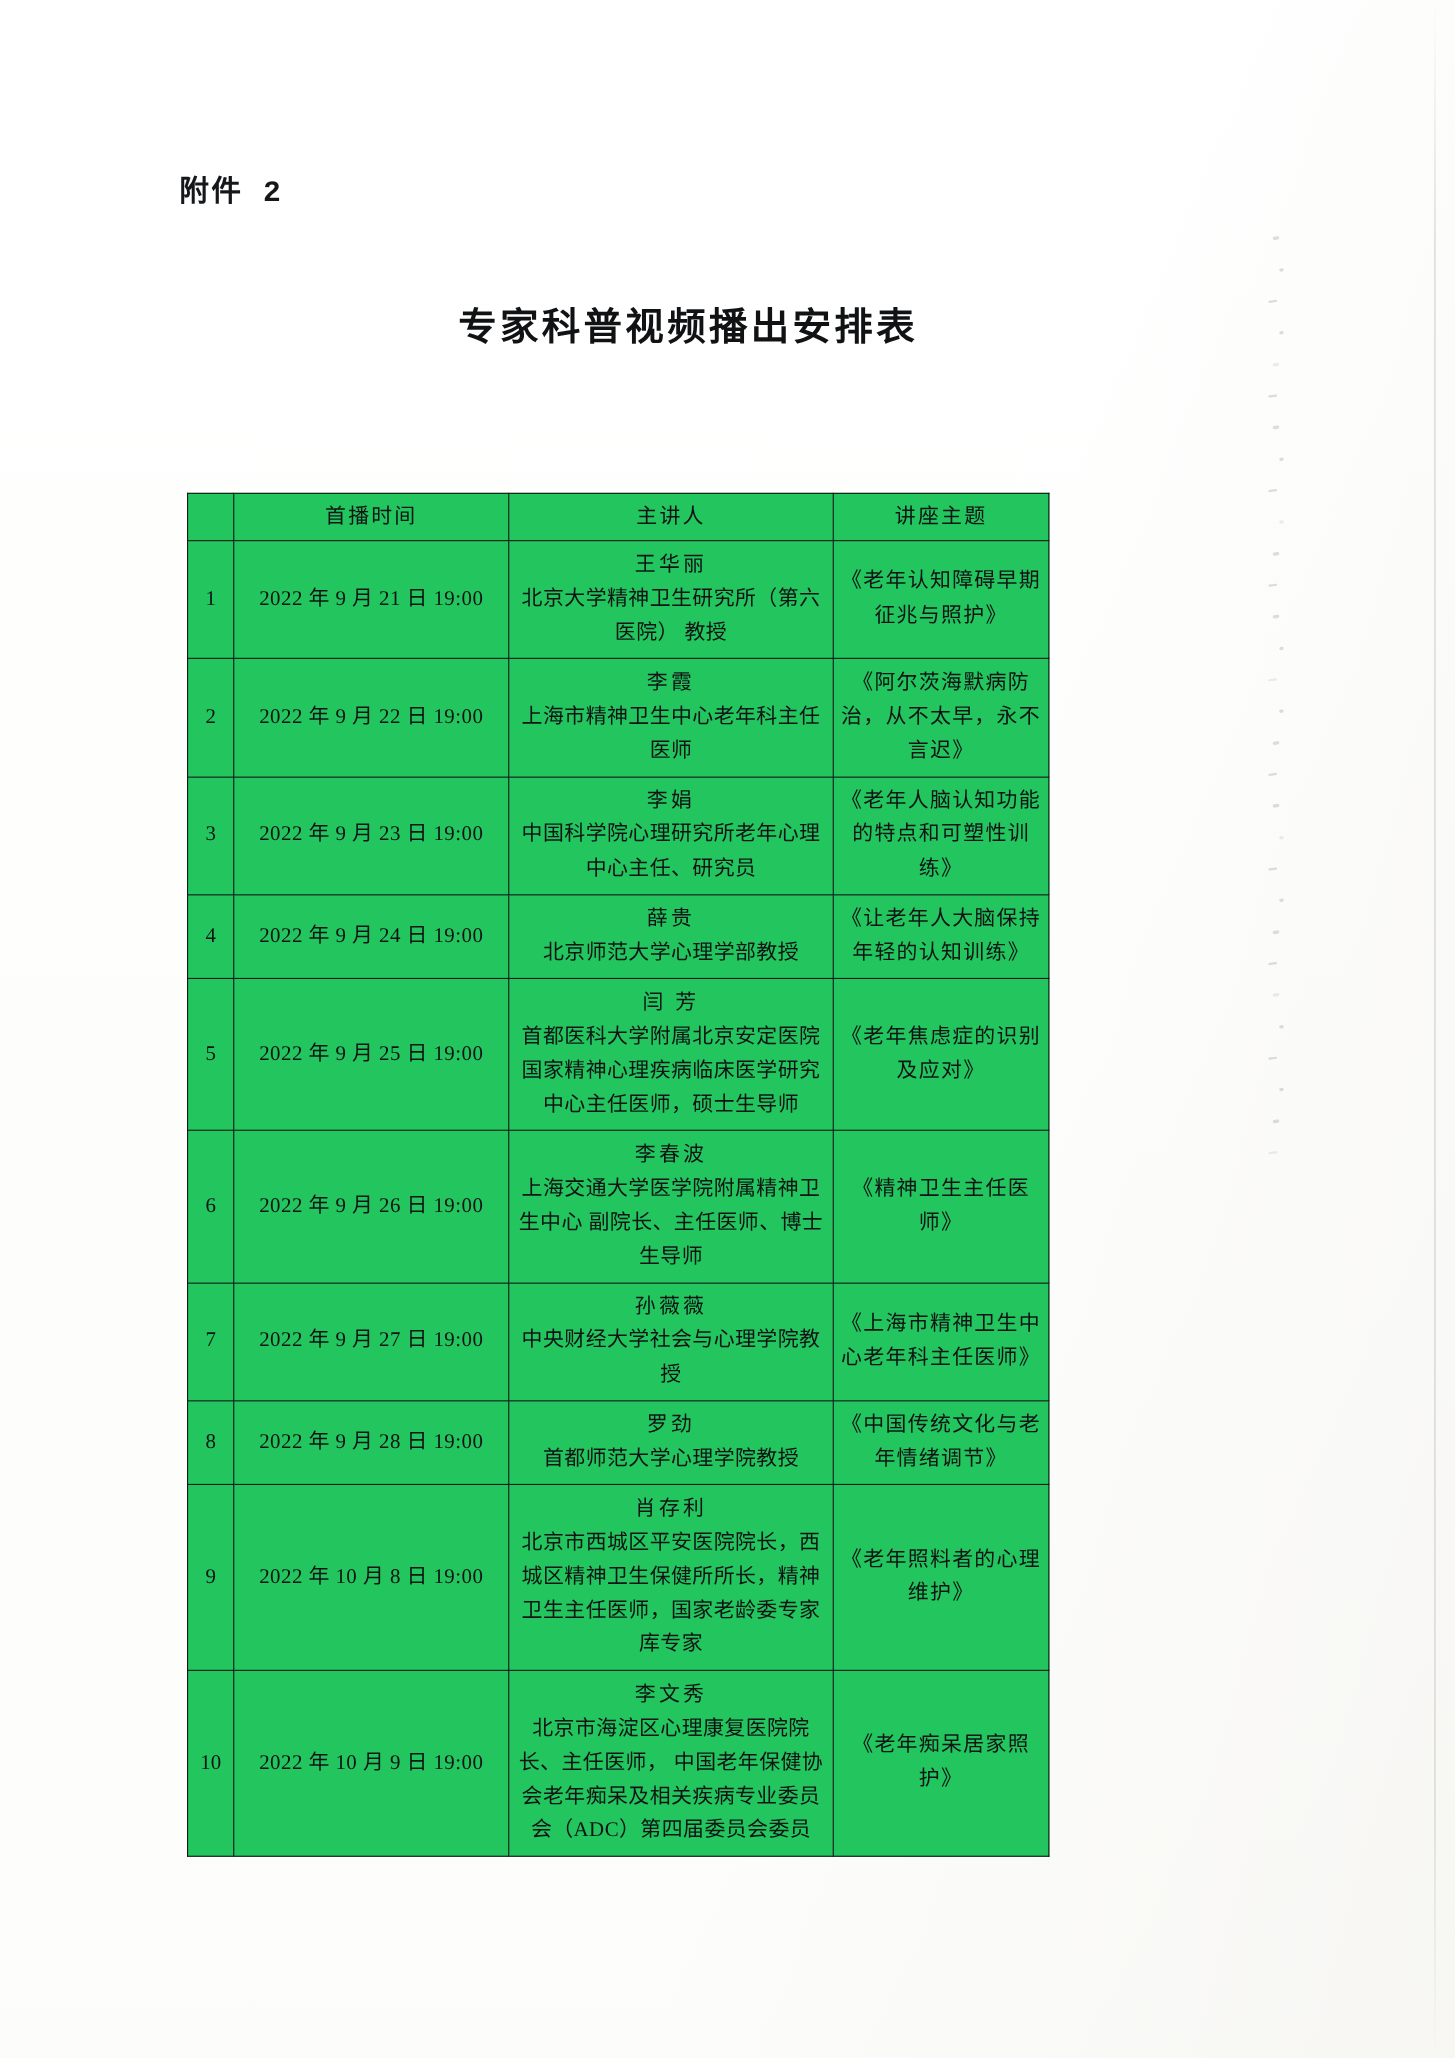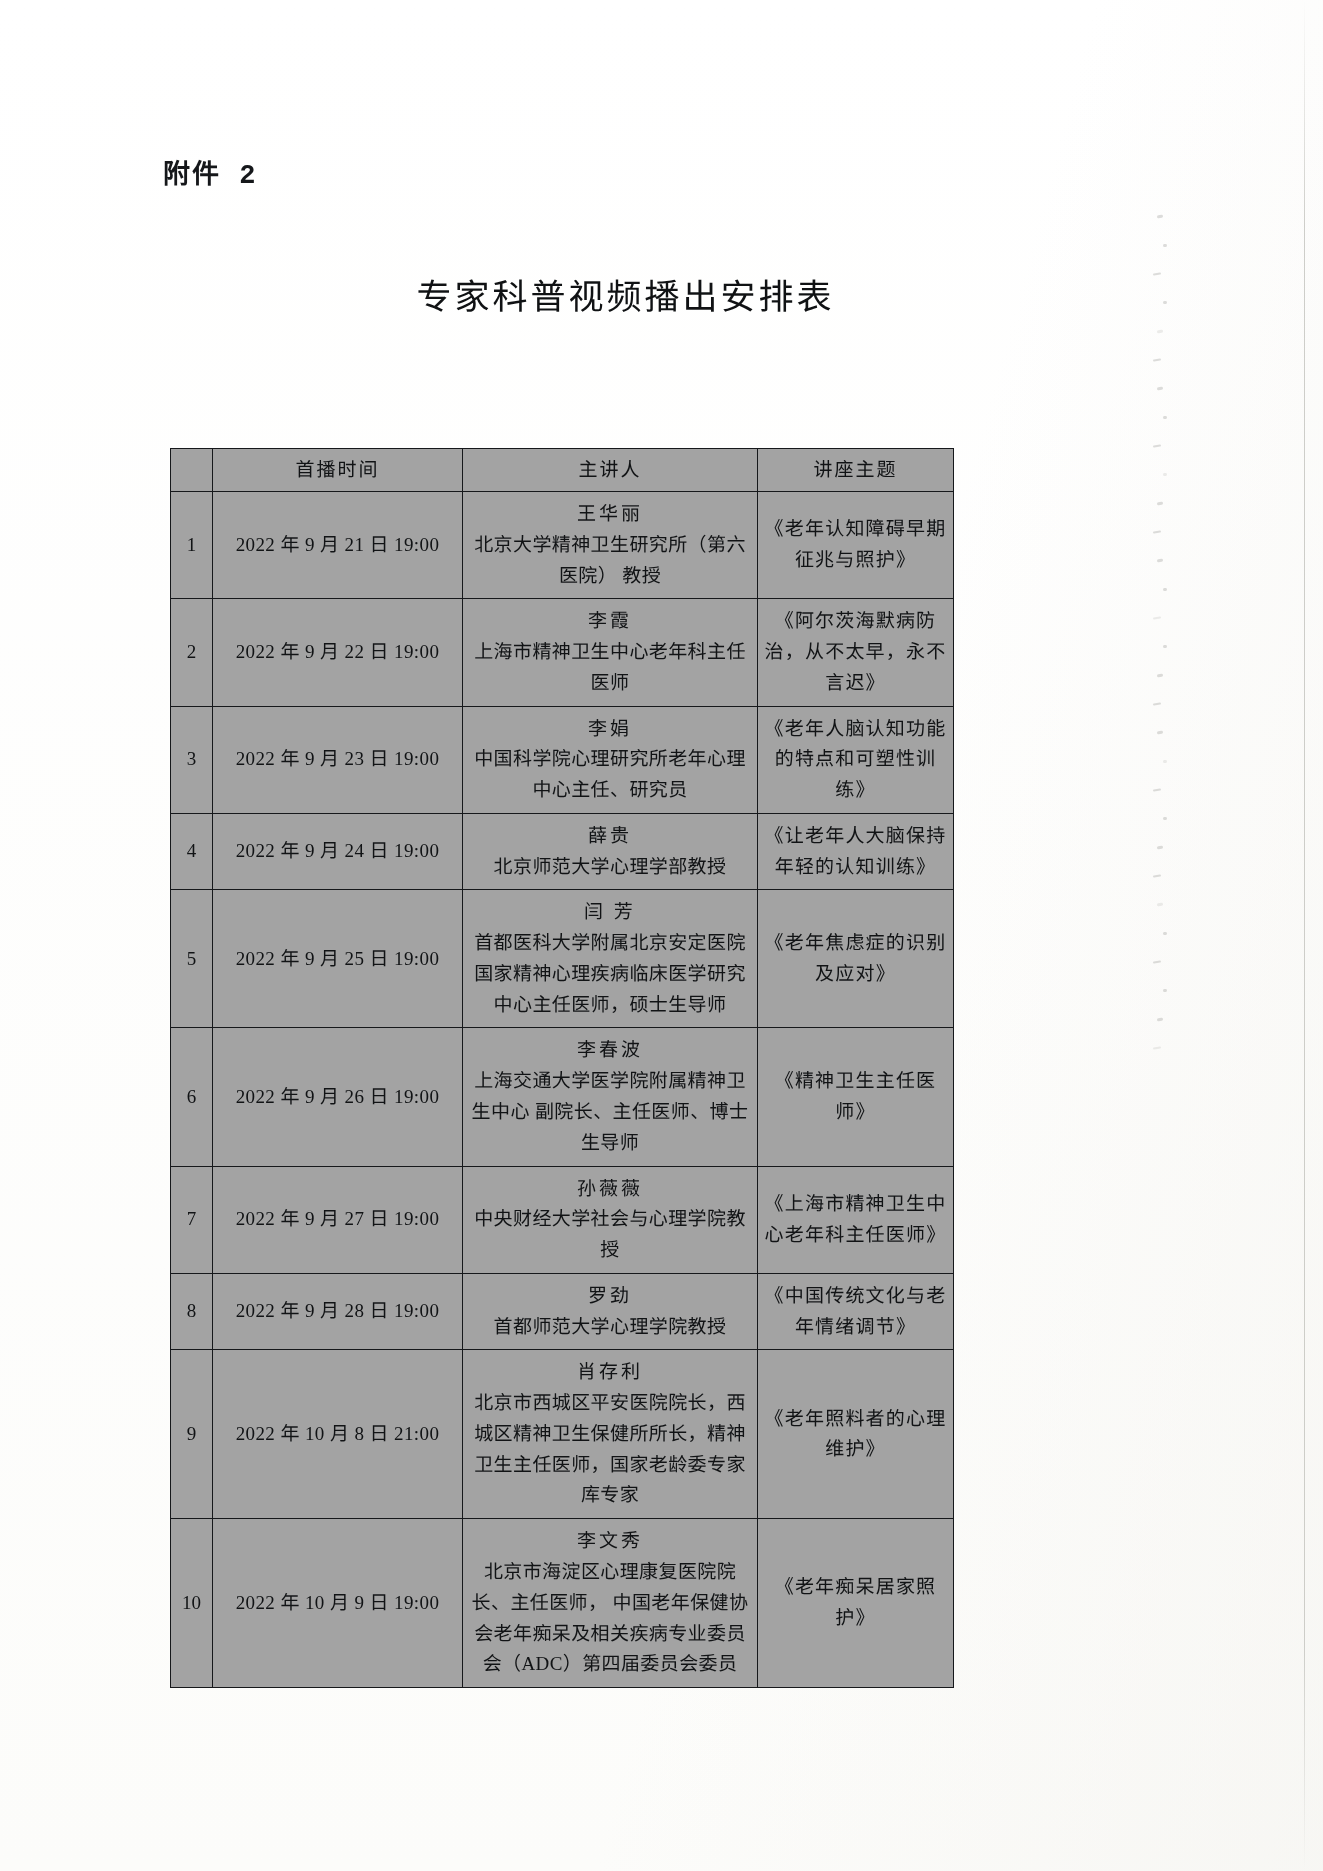--- a/index.html
+++ b/index.html
@@ -44,39 +44,39 @@
     color: #15171a;
   }
 
   .doc-title {
     position: absolute;
     left: 0;
     right: 0;
     top: 268px;
     text-align: center;
     font-family: "Liberation Serif", "DejaVu Serif", serif;
-    font-weight: normal;
+    font-weight: bold;
     font-size: 35px;
     letter-spacing: 3px;
     color: #101214;
     padding-right: 72px;
   }
 
   .table-wrap {
     position: absolute;
     left: 170px;
     top: 448px;
     width: 783px;
   }
 
   table.schedule {
     border-collapse: collapse;
     width: 783px;
     table-layout: fixed;
-    background: #a3a3a3;
+    background: #22c55e;
   }
 
   table.schedule th,
   table.schedule td {
     border: 1px solid #16181b;
     vertical-align: middle;
     text-align: center;
     color: #111315;
     padding: 7px 4px;
     line-height: 1.62;
@@ -260,21 +260,21 @@
             <td class="idx">8</td>
             <td class="time">2022 年 9 月 28 日 19:00</td>
             <td class="speaker">
               <span class="name">罗劲</span>
               <span class="affil">首都师范大学心理学院教授</span>
             </td>
             <td class="topic">《中国传统文化与老年情绪调节》</td>
           </tr>
           <tr>
             <td class="idx">9</td>
-            <td class="time">2022 年 10 月 8 日 21:00</td>
+            <td class="time">2022 年 10 月 8 日 19:00</td>
             <td class="speaker">
               <span class="name">肖存利</span>
               <span class="affil">北京市西城区平安医院院长，西城区精神卫生保健所所长，精神卫生主任医师，国家老龄委专家库专家</span>
             </td>
             <td class="topic">《老年照料者的心理维护》</td>
           </tr>
           <tr>
             <td class="idx">10</td>
             <td class="time">2022 年 10 月 9 日 19:00</td>
             <td class="speaker">

